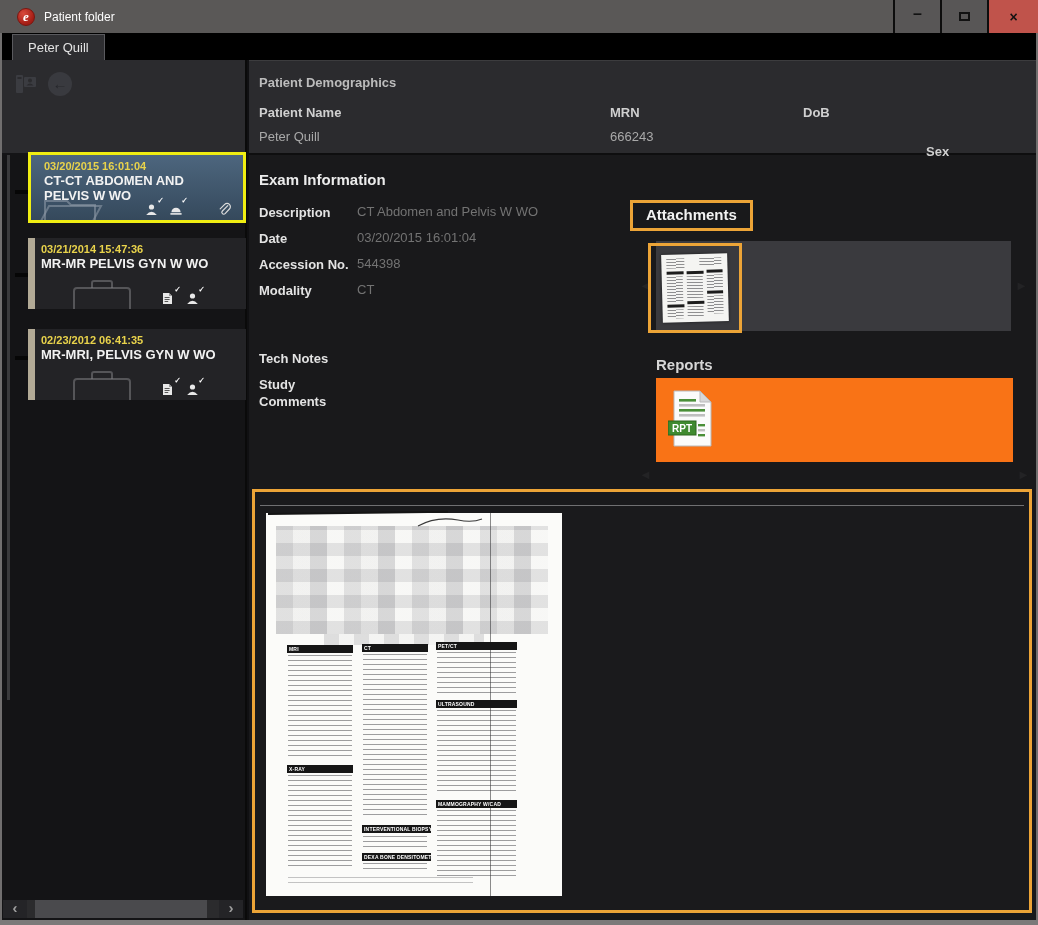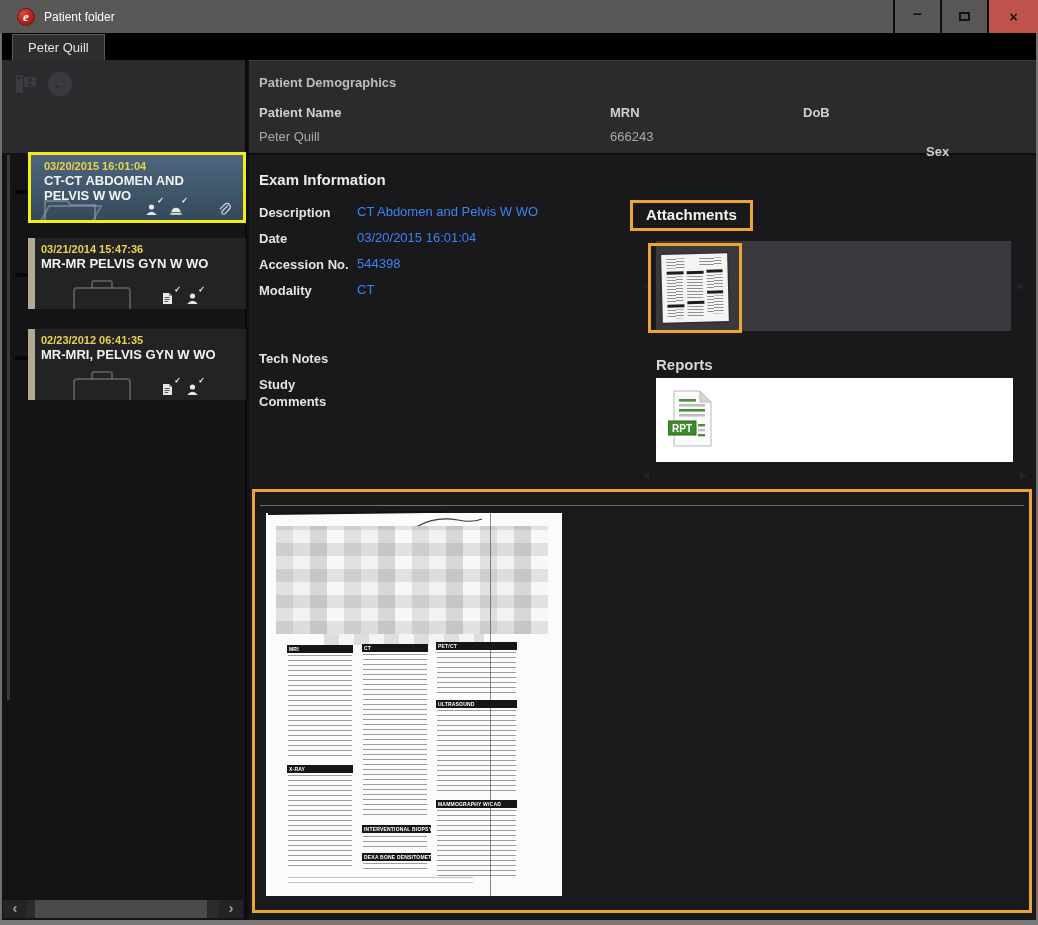--- a/index.html
+++ b/index.html
@@ -69,37 +69,37 @@
   .dg-col { position:absolute; top:44px; }
   .dg-label { font-size:13px; font-weight:bold; color:#d0d0d0; }
   .dg-value { margin-top:9px; font-size:13px; color:#a9a9a9; }
   #dg-col-0 { left:10px; } #dg-col-1 { left:361px; } #dg-col-2 { left:554px; } #dg-col-3 { left:677px;margin-top:39px; }
 
   #examarea { position:absolute; left:0; top:95px; right:12px; height:333px; }
   #ei-title { position:absolute; left:10px; top:16px; font-size:15px; font-weight:bold; color:#ececec; }
   #ei-rows { position:absolute; left:10px; top:44px; width:372px; }
   .ei-row { display:flex; }
   .ei-label { width:98px; padding-top:5px; font-size:13px; font-weight:bold; color:#e3e3e3; line-height:17px; min-height:26px; }
-  .ei-value { flex:1; padding-top:5px; font-size:13px; color:#3b82f6; }
+  .ei-value { flex:1; padding-top:5px; font-size:13px; color:#737373; }
   #ei-row-6 { margin-top:42px; }
 
   #att-box { position:absolute; left:381px; top:45px; border:3px solid #eca437; padding:3px 13px 5px 13px; }
   #att-title { font-size:15px; font-weight:bold; color:#f2f2f2; }
   #att-strip { position:absolute; left:407px; top:86px; width:355px; height:90px; background:#3a3a3e; }
   #att-thumb-box { position:absolute; left:399px; top:88px; width:94px; height:90px; border:3px solid #eca437; display:flex; align-items:center; justify-content:center; }
   .strip-arrow { position:absolute; color:#232325; font-size:13px; cursor:pointer; }
   #att-prev { left:390px; top:123px; } #att-next { left:766px; top:123px; }
   #rep-prev { left:390px; top:312px; } #rep-next { left:768px; top:312px; }
 
   #mini-doc { position:relative; width:66px; height:68px; background:#f4f4f2; transform:rotate(-1.5deg); box-shadow:0 0 3px rgba(0,0,0,0.6); cursor:pointer; }
   .md-g { position:absolute; background-image:repeating-linear-gradient(rgba(60,60,65,0.55) 0 1px, transparent 1px 3px); }
   .md-b { position:absolute; background:#1c1c1c; height:3px; }
 
   #rep-title { position:absolute; left:407px; top:201px; font-size:15px; font-weight:bold; color:#d6d6d6; }
-  #rep-strip { position:absolute; left:407px; top:223px; width:357px; height:84px; background:#ffffff; }
+  #rep-strip { position:absolute; left:407px; top:223px; width:357px; height:84px; background:#f97316; }
   #rpt-icon { position:absolute; left:12px; top:12px; width:46px; height:58px; cursor:pointer; }
 
   
   #previewpanel { position:absolute; left:3px; top:429px; width:780px; height:424px; border:3px solid #eca437; background:#1a1a1c; }
   #pv-divider { position:absolute; left:5px; right:5px; top:13px; height:1px; background:#707072; }
   #doc-page { position:absolute; left:11px; top:21px; width:296px; height:383px; background:#fbfbf9; }
   #scan-edge { position:absolute; left:2px; top:0px; width:180px; height:2px; background:#141414; transform:rotate(-0.7deg); transform-origin:left top; }
   #mosaic { position:absolute; left:10px; top:13px; width:272px; height:108px;
     background-image:
       repeating-linear-gradient(90deg, rgba(70,70,80,0.13) 0 17px, rgba(70,70,80,0.03) 17px 34px, rgba(70,70,80,0.18) 34px 51px, rgba(70,70,80,0.0) 51px 68px),

